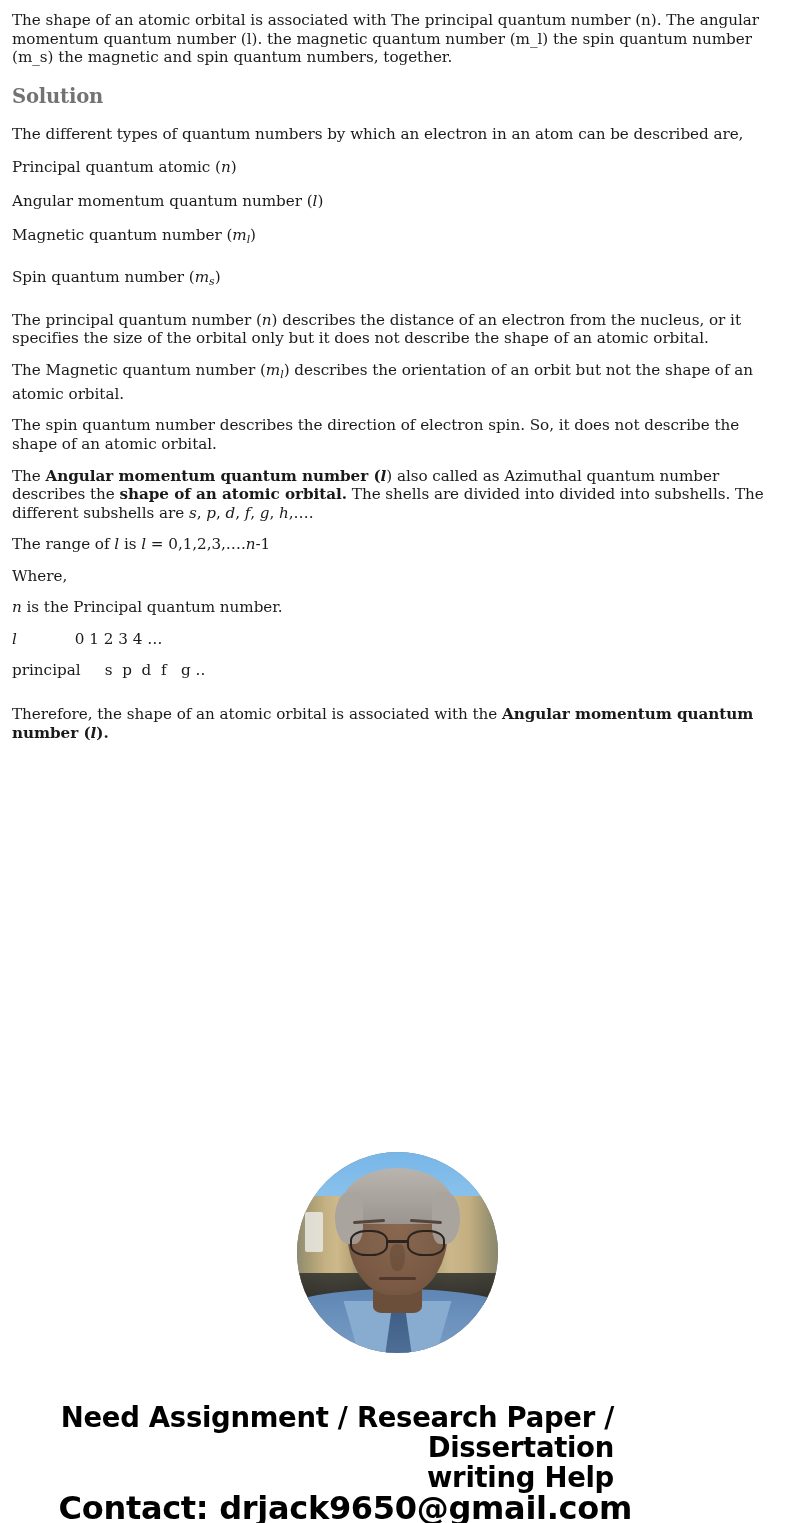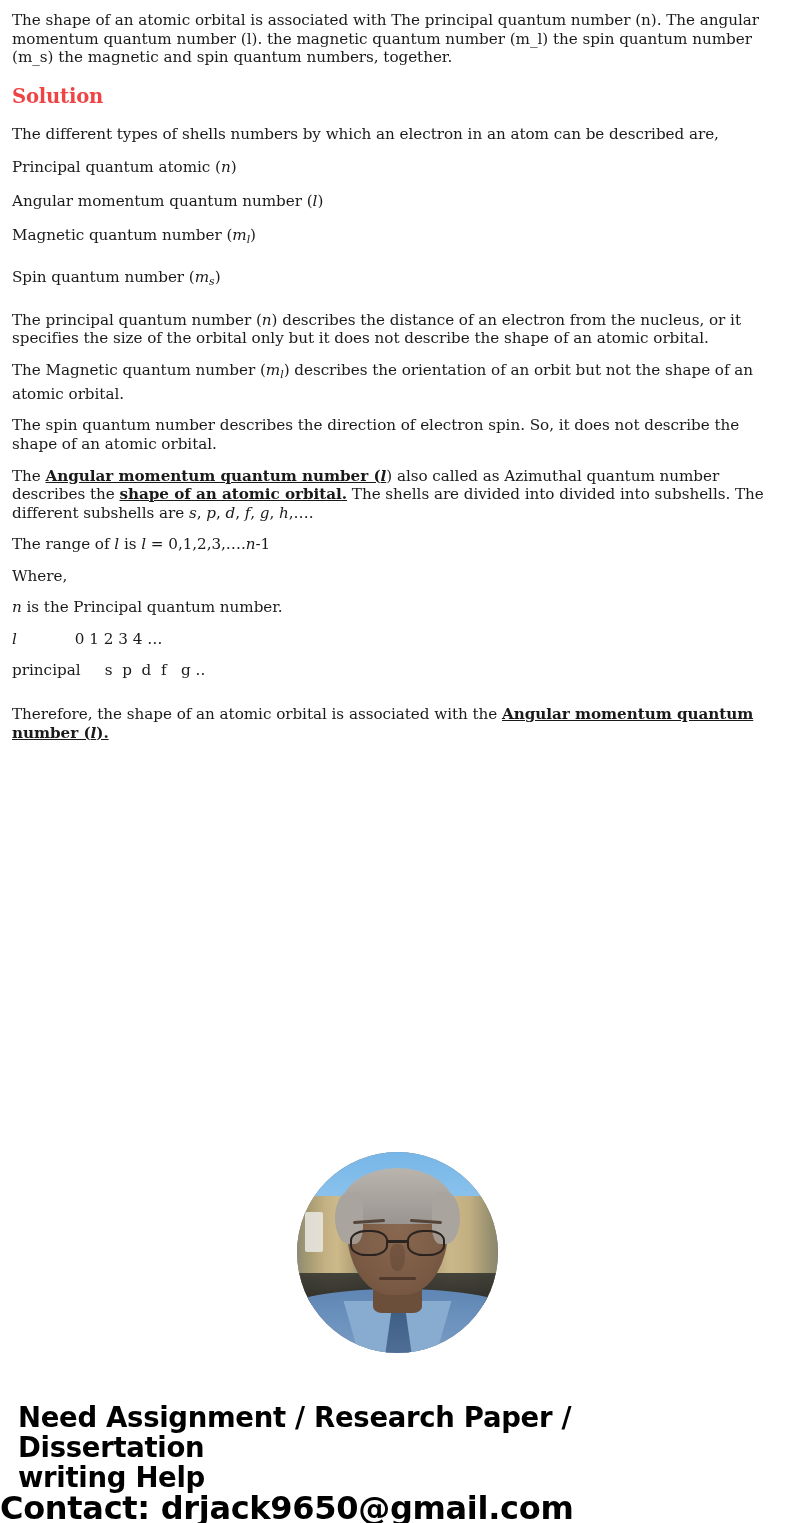--- a/index.html
+++ b/index.html
@@ -38,28 +38,28 @@
   .gap-row { height: 12px; }
   .gap-md { height: 19px; }
 
   h2.solution {
     margin: 0;
     padding: 0;
     font-size: 19.6px;
     line-height: 22px;
     font-weight: bold;
     font-family: "DejaVu Serif", "Liberation Serif", serif;
-    color: #ef4444;
+    color: #737373;
     letter-spacing: -0.2px;
   }
   .gap-after-intro { height: 19px; }
   .gap-after-solution { height: 17px; }
 
   i, em { font-style: italic; }
-  b, strong { font-weight: bold; text-decoration: underline; }
+  b, strong { font-weight: bold; }
   sub {
     font-size: 0.72em;
     vertical-align: -0.28em;
     font-style: italic;
   }
 
   .tablerow {
     font-size: 15.2px;
     line-height: 18.6px;
     white-space: pre;
@@ -171,21 +171,21 @@
     position: absolute; left: 41%; top: 62%; width: 18%; height: 3.2px;
     background: #50382c; border-radius: 3px;
   }
 
   
   .promo {
     position: absolute;
     left: 0;
     top: 1402px;
     width: 632px;
-    text-align: left;
+    text-align: right;
     font-family: "DejaVu Sans", "Liberation Sans", sans-serif;
     font-weight: bold;
     color: #000000;
   }
   .promo-line {
     font-size: 27.5px;
     line-height: 30px;
     letter-spacing: -0.3px;
     padding: 0 18px;
   }
@@ -204,21 +204,21 @@
   <div class="doc">
 
     <p class="para">The shape of an atomic orbital is associated with The principal quantum number (n). The angular momentum quantum number (l). the magnetic quantum number (m_l) the spin quantum number (m_s) the magnetic and spin quantum numbers, together.</p>
 
     <div class="gap-after-intro"></div>
 
     <h2 class="solution">Solution</h2>
 
     <div class="gap-after-solution"></div>
 
-    <p class="para">The different types of shells numbers by which an electron in an atom can be described are,</p>
+    <p class="para">The different types of quantum numbers by which an electron in an atom can be described are,</p>
 
     <div class="gap-sm"></div>
 
     <p class="para"><span>Principal quantum atomic (</span><i>n</i><span>)</span></p>
 
     <div class="gap-sm"></div>
 
     <p class="para"><span>Angular momentum quantum number (</span><i>l</i><span>)</span></p>
 
     <div class="gap-sm"></div>

